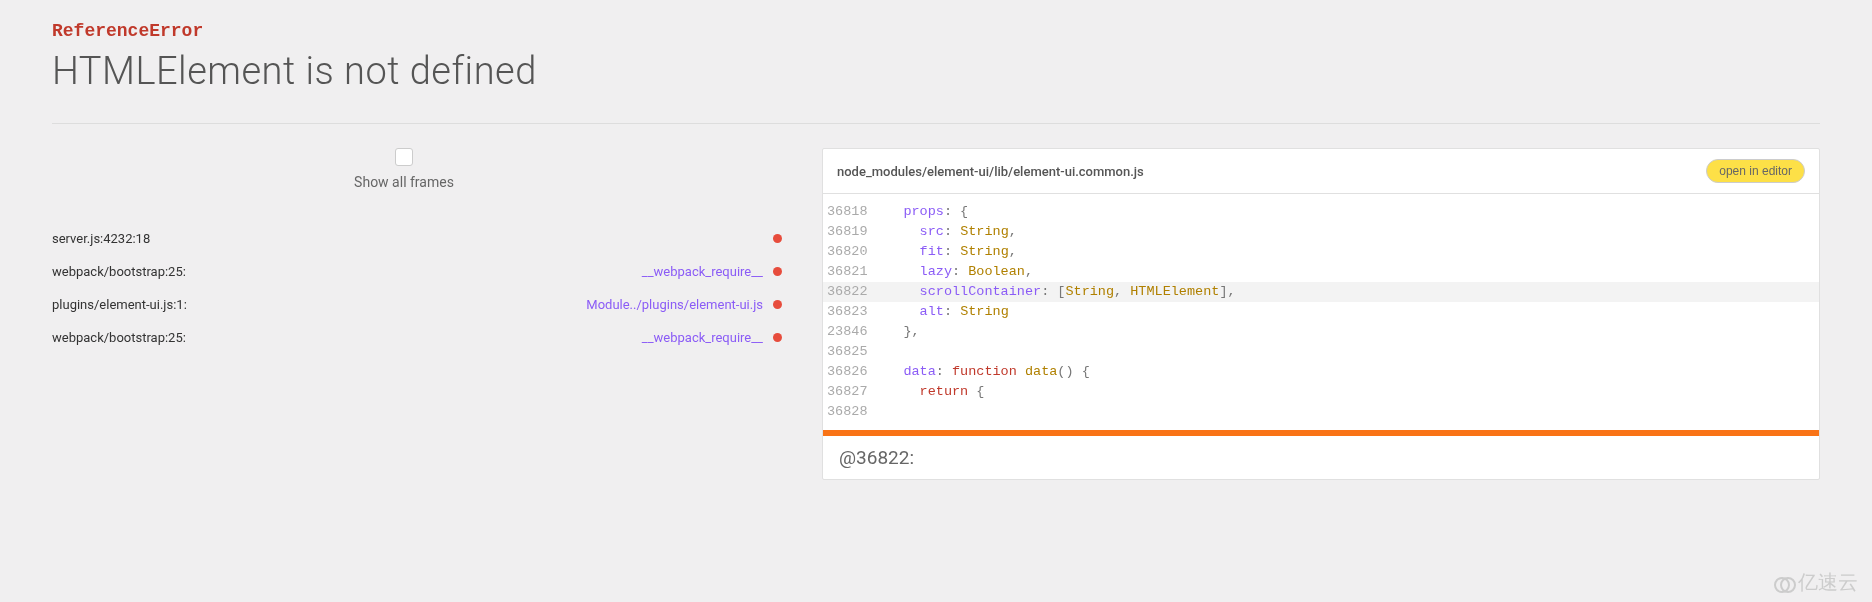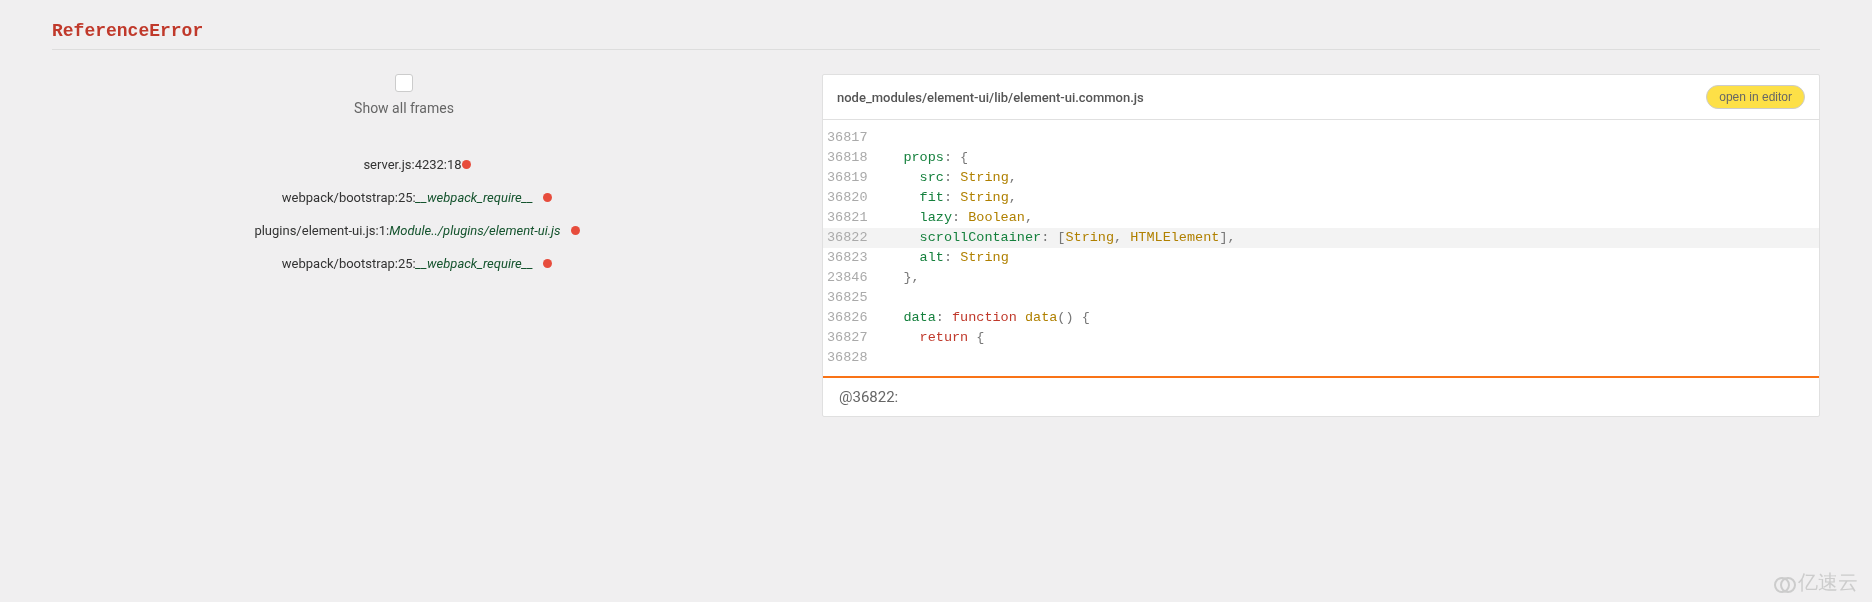--- a/index.html
+++ b/index.html
@@ -57,38 +57,37 @@
       background: #fff;
       cursor: pointer;
     }
     .checkbox-label {
       font-size: 14px;
       color: #666;
       cursor: pointer;
     }
     .frame-item {
       display: flex;
-      justify-content: center;
+      justify-content: space-between;
       align-items: center;
       padding: 9px 0;
       font-size: 13px;
       color: #444;
       cursor: pointer;
     }
     .frame-location {
       color: #333;
     }
     .frame-right {
       display: flex;
       align-items: center;
       gap: 10px;
     }
     .frame-module {
-      color: #14532d;
-      font-style: italic;
+      color: #8b5cf6;
     }
     .red-dot {
       width: 9px;
       height: 9px;
       border-radius: 50%;
       background: #e74c3c;
       flex-shrink: 0;
     }
     .right-panel {
       flex: 1;
@@ -137,29 +136,29 @@
       color: #aaa;
       padding-right: 12px;
       user-select: none;
       flex-shrink: 0;
       padding-left: 4px;
     }
     .line-content {
       flex: 1;
       color: #333;
     }
-    .tok-key { color: #15803d; }
+    .tok-key { color: #8b5cf6; }
     .tok-punct { color: #777; }
     .tok-type { color: #b08000; }
     .tok-keyword { color: #c0392b; }
     .tok-func { color: #b08000; }
     .file-footer {
-      border-top: 2px solid #f97316;
+      border-top: 6px solid #f97316;
       padding: 10px 16px;
-      font-size: 15px;
+      font-size: 19px;
       color: #666;
     }
     .watermark {
       position: absolute;
       bottom: 6px;
       right: 14px;
       font-size: 20px;
       color: #ccc;
       display: flex;
       align-items: center;
@@ -182,20 +181,21 @@
       top: 0;
     }
     .watermark-icon::before { left: 0; }
     .watermark-icon::after { left: 6px; }
   </style>
 </head>
 <body>
 
 <div class="container">
   <div class="error-type">ReferenceError</div>
+  <div class="error-message">HTMLElement is not defined</div>
   <hr class="divider">
 
   <div class="content">
     <div class="left-panel">
       <div class="checkbox-row">
         <div class="checkbox"></div>
         <span class="checkbox-label">Show all frames</span>
       </div>
       <div id="frames-list">
           <div class="frame-item">
@@ -227,21 +227,20 @@
           </div>
         </div>
     </div>
 
     <div class="right-panel">
       <div class="file-header">
         <span class="file-path">node_modules/element-ui/lib/element-ui.common.js</span>
         <button class="open-editor-btn">open in editor</button>
       </div>
       <div class="code-block" id="code-block">
-          <div class="code-line"><span class="line-num">36817</span><span class="line-content"></span></div>
           <div class="code-line"><span class="line-num">36818</span><span class="line-content"><span>    </span><span class="tok-key">props</span><span class="tok-punct">: {</span></span></div>
           <div class="code-line"><span class="line-num">36819</span><span class="line-content"><span>      </span><span class="tok-key">src</span><span class="tok-punct">: </span><span class="tok-type">String</span><span class="tok-punct">,</span></span></div>
           <div class="code-line"><span class="line-num">36820</span><span class="line-content"><span>      </span><span class="tok-key">fit</span><span class="tok-punct">: </span><span class="tok-type">String</span><span class="tok-punct">,</span></span></div>
           <div class="code-line"><span class="line-num">36821</span><span class="line-content"><span>      </span><span class="tok-key">lazy</span><span class="tok-punct">: </span><span class="tok-type">Boolean</span><span class="tok-punct">,</span></span></div>
           <div class="code-line highlight"><span class="line-num">36822</span><span class="line-content"><span>      </span><span class="tok-key">scrollContainer</span><span class="tok-punct">: [</span><span class="tok-type">String</span><span class="tok-punct">, </span><span class="tok-type">HTMLElement</span><span class="tok-punct">],</span></span></div>
           <div class="code-line"><span class="line-num">36823</span><span class="line-content"><span>      </span><span class="tok-key">alt</span><span class="tok-punct">: </span><span class="tok-type">String</span></span></div>
           <div class="code-line"><span class="line-num">23846</span><span class="line-content"><span>    </span><span class="tok-punct">},</span></span></div>
           <div class="code-line"><span class="line-num">36825</span><span class="line-content"></span></div>
           <div class="code-line"><span class="line-num">36826</span><span class="line-content"><span>    </span><span class="tok-key">data</span><span class="tok-punct">: </span><span class="tok-keyword">function</span><span class="tok-punct"> </span><span class="tok-func">data</span><span class="tok-punct">() {</span></span></div>
           <div class="code-line"><span class="line-num">36827</span><span class="line-content"><span>      </span><span class="tok-keyword">return</span><span class="tok-punct"> {</span></span></div>

